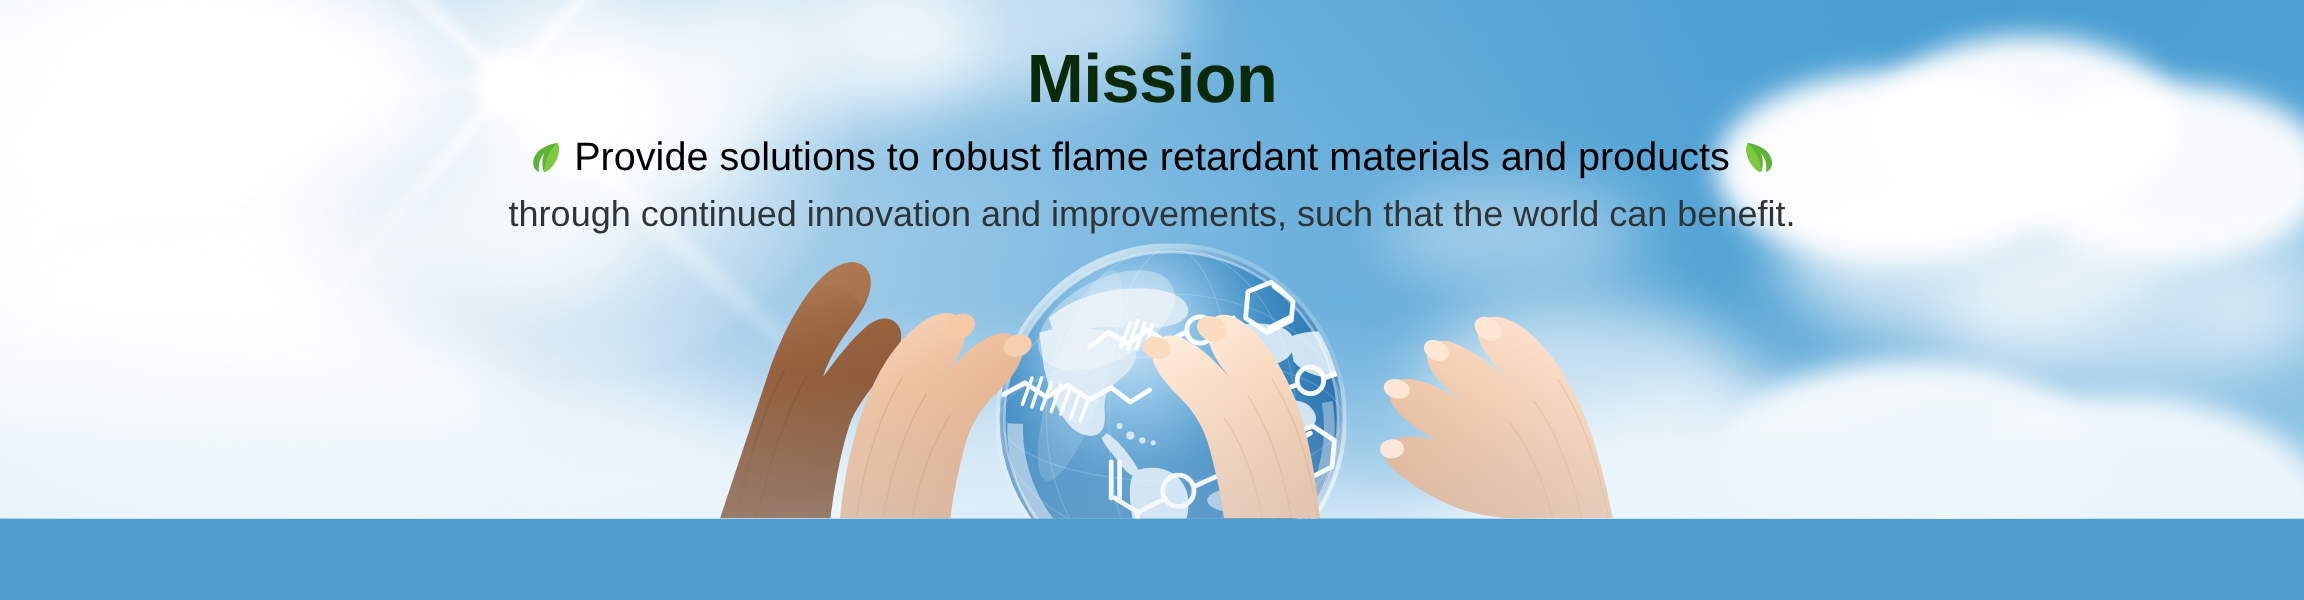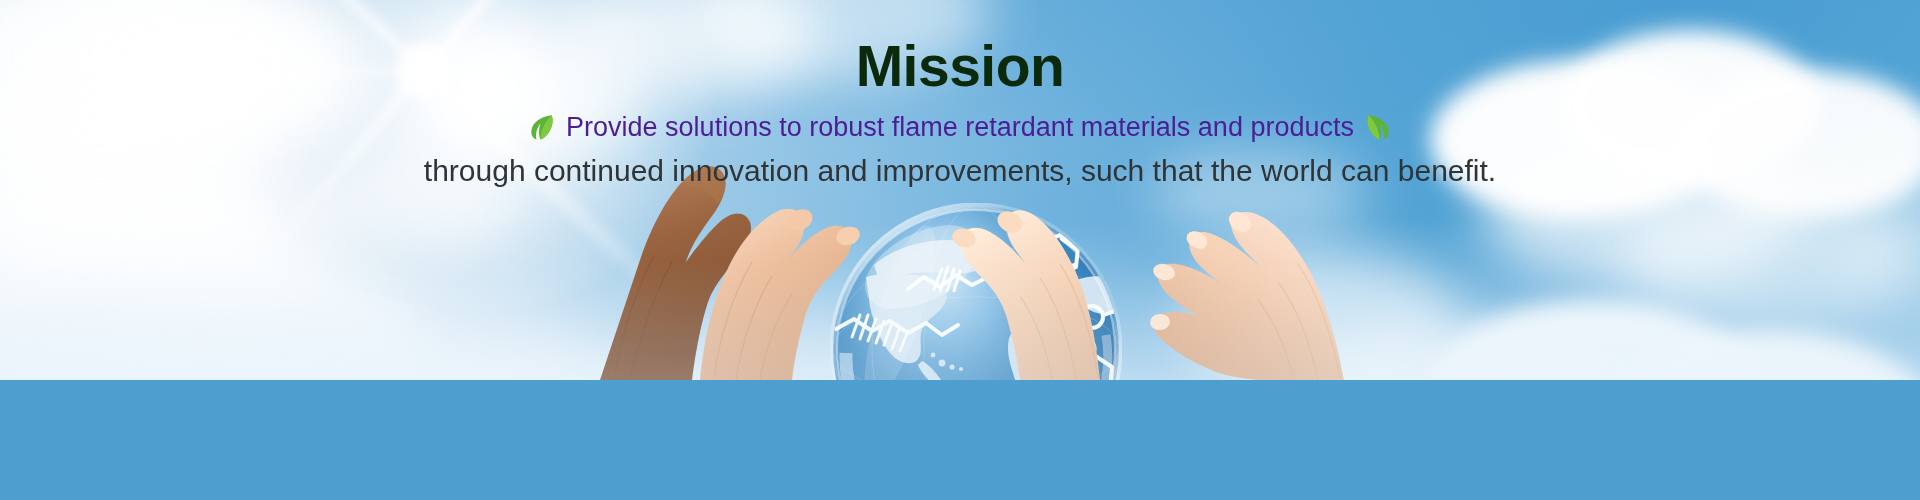--- a/index.html
+++ b/index.html
@@ -5,21 +5,21 @@
 <style>
   * { margin:0; padding:0; box-sizing:border-box; }
   html,body{
     width:1920px; height:500px; overflow:hidden;
     font-family:"Liberation Sans", sans-serif;
     background:#4E9FD0;
   }
 
   .banner{
     position:relative;
-    width:1920px; height:380px;
+    width:1920px; height:432px;
     overflow:hidden;
   }
 
   
   .sky-base{
     position:absolute; inset:0;
     background:
       linear-gradient(100deg,
         #eaf2f8 0%,
         #dfeaf4 9%,
@@ -97,22 +97,22 @@
     color:#0b2a0b;
   }
   .tagline-row{
     margin-top:14px;
     display:flex;
     align-items:center;
     justify-content:center;
     gap:12px;
   }
   .tagline{
-    font-size:27px;
-    color:#4c1d95;
+    font-size:33px;
+    color:#000000;
     line-height:1.34;
     white-space:nowrap;
   }
   .leaf{
     width:24px; height:26px;
     flex:0 0 auto;
     display:block;
   }
   .leaf.right{ transform:scaleX(-1); }
   .tagline-line2{

